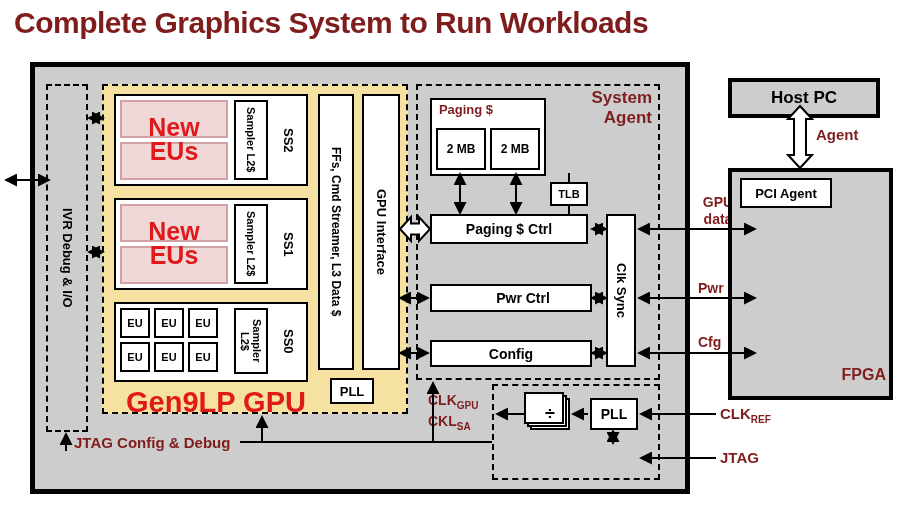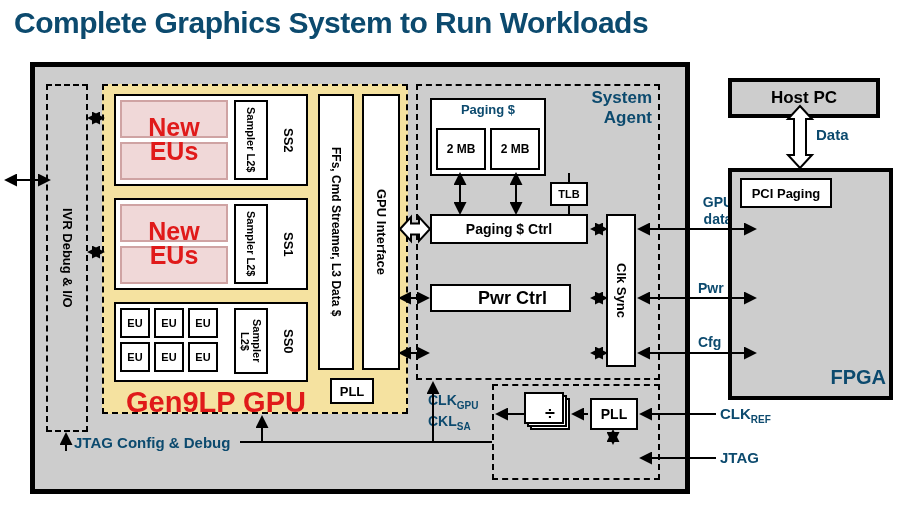--- a/index.html
+++ b/index.html
@@ -4,21 +4,21 @@
 <style>
   html,body { margin:0; padding:0; background:#fff; font-family:"Liberation Sans", sans-serif; }
   #stage { position:relative; width:907px; height:508px; background:#fff; overflow:hidden; }
   .box { position:absolute; box-sizing:border-box; border:2px solid #000; background:#fff;
          display:flex; align-items:center; justify-content:center; font-weight:bold; color:#000; text-align:center; }
   .dashed { border-style:dashed; background:transparent; }
   .thick { border-width:5px; background:#cdcdcd; }
   .thick4 { border-width:4px; background:#cdcdcd; }
   .noborder { border:none; background:transparent; }
   .vtext { writing-mode:vertical-rl; }
-  .lbl { position:absolute; font-weight:bold; color:#0c4a6e; white-space:nowrap; }
+  .lbl { position:absolute; font-weight:bold; color:#7f1d1d; white-space:nowrap; }
   .red { color:#e01a1a; }
   .preline { white-space:pre-line; }
   .pink { position:absolute; box-sizing:border-box; background:#f0d8d8; border:2px solid #cfa3a3; }
   .stack { z-index:1; }
   .stack::before, .stack::after { content:""; position:absolute; left:-2px; top:-2px; right:-2px; bottom:-2px;
            border:2px solid #000; background:#fff; z-index:-1; }
   .stack::before { transform:translate(-3px,-3px); }
   .stack::after  { transform:translate(-6px,-6px); }
   sub { font-size:10px; font-weight:bold; }
   svg.wires { position:absolute; left:0; top:0; pointer-events:none; }
@@ -67,27 +67,28 @@
   <div class="lbl red" style="left:126px; top:386px; font-size:29px;">Gen9LP GPU</div>
 
   <div class="box vtext" style="left:318px; top:94px; width:36px; height:276px; font-size:12px; line-height:1.05;">FFs, Cmd Streamer, L3 Data $</div>
   <div class="box vtext" style="left:362px; top:94px; width:38px; height:276px; font-size:13px;">GPU Interface</div>
   <div class="box" style="left:330px; top:378px; width:44px; height:26px; font-size:13px;">PLL</div>
 
   <div class="box dashed" style="left:416px; top:84px; width:244px; height:296px;"></div>
   <div class="lbl" style="left:548px; top:88px; width:104px; font-size:17px; line-height:1.15; text-align:right; white-space:normal;">System Agent</div>
 
   <div class="box" style="left:430px; top:98px; width:116px; height:78px;"></div>
-  <div class="lbl" style="left:430px; top:102px; width:116px; font-size:13px; text-align:center;">Paging $</div>
+  <div class="lbl" style="left:408px; top:102px; width:116px; font-size:13px; text-align:center;">Paging $</div>
   <div class="box" style="left:436px; top:128px; width:50px; height:42px; font-size:12px;">2 MB</div>
   <div class="box" style="left:490px; top:128px; width:50px; height:42px; font-size:12px;">2 MB</div>
 
   <div class="box" style="left:550px; top:182px; width:38px; height:24px; font-size:11px;">TLB</div>
   <div class="box" style="left:430px; top:214px; width:158px; height:30px; font-size:14px;">Paging $ Ctrl</div>
-  <div class="box" style="left:430px; top:284px; width:141px; height:28px; font-size:18px;padding-left:24px;">Pwr Ctrl</div>
+  <div class="box" style="left:430px; top:284px; width:162px; height:28px; font-size:14px;padding-left:24px;">Pwr Ctrl</div>
+  <div class="box" style="left:430px; top:340px; width:162px; height:27px; font-size:14px;">Config</div>
   <div class="box vtext" style="left:606px; top:214px; width:30px; height:153px; font-size:13px;">Clk Sync</div>
 
   <div class="box dashed" style="left:492px; top:384px; width:168px; height:96px;"></div>
   <div class="box stack" style="left:530px; top:398px; width:40px; height:32px; font-size:18px;">÷</div>
   <div class="box" style="left:590px; top:398px; width:48px; height:32px; font-size:14px;">PLL</div>
 
   <div class="lbl" style="left:428px; top:392px; font-size:14px;">
     <span>CLK</span><sub>GPU</sub>
   </div>
   <div class="lbl" style="left:428px; top:413px; font-size:14px;">
@@ -95,24 +96,24 @@
   </div>
 
   <div class="lbl" style="left:74px; top:434px; font-size:15px;">JTAG Config &amp; Debug</div>
 
   <div class="lbl preline" style="left:690px; top:194px; width:56px; font-size:14px; line-height:1.2; text-align:center;">GPU
 data</div>
   <div class="lbl" style="left:698px; top:280px; font-size:14px;">Pwr</div>
   <div class="lbl" style="left:698px; top:334px; font-size:14px;">Cfg</div>
 
   <div class="box thick4" style="left:728px; top:78px; width:152px; height:40px; font-size:17px;">Host PC</div>
-  <div class="lbl" style="left:816px; top:126px; font-size:15px;">Data</div>
+  <div class="lbl" style="left:816px; top:126px; font-size:15px;">Agent</div>
   <div class="box thick4" style="left:728px; top:168px; width:165px; height:232px;"></div>
-  <div class="box" style="left:740px; top:178px; width:92px; height:30px; font-size:13px;">PCI Paging</div>
-  <div class="lbl" style="left:806px; top:366px; width:80px; font-size:20px; text-align:right;">FPGA</div>
+  <div class="box" style="left:740px; top:178px; width:92px; height:30px; font-size:13px;">PCI Agent</div>
+  <div class="lbl" style="left:806px; top:366px; width:80px; font-size:16px; text-align:right;">FPGA</div>
 
   <div class="lbl" style="left:720px; top:405px; font-size:15px;">
     <span>CLK</span><sub>REF</sub>
   </div>
   <div class="lbl" style="left:720px; top:449px; font-size:15px;">JTAG</div>
 
   <svg class="wires" width="907" height="508" viewBox="0 0 907 508">
     <defs>
       <marker id="ah" viewBox="0 0 10 10" refX="8.5" refY="5" markerWidth="6.5" markerHeight="6.5" orient="auto-start-reverse">
         <path d="M0,0 L10,5 L0,10 z" fill="#000"></path>

